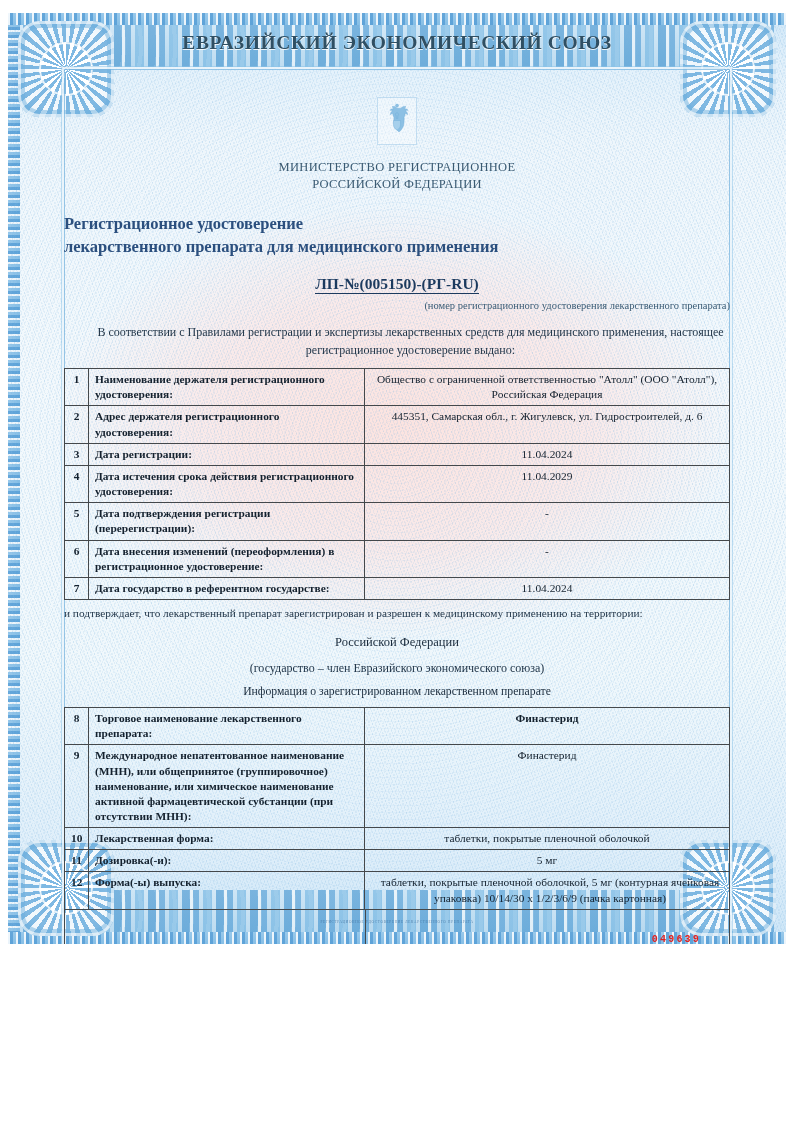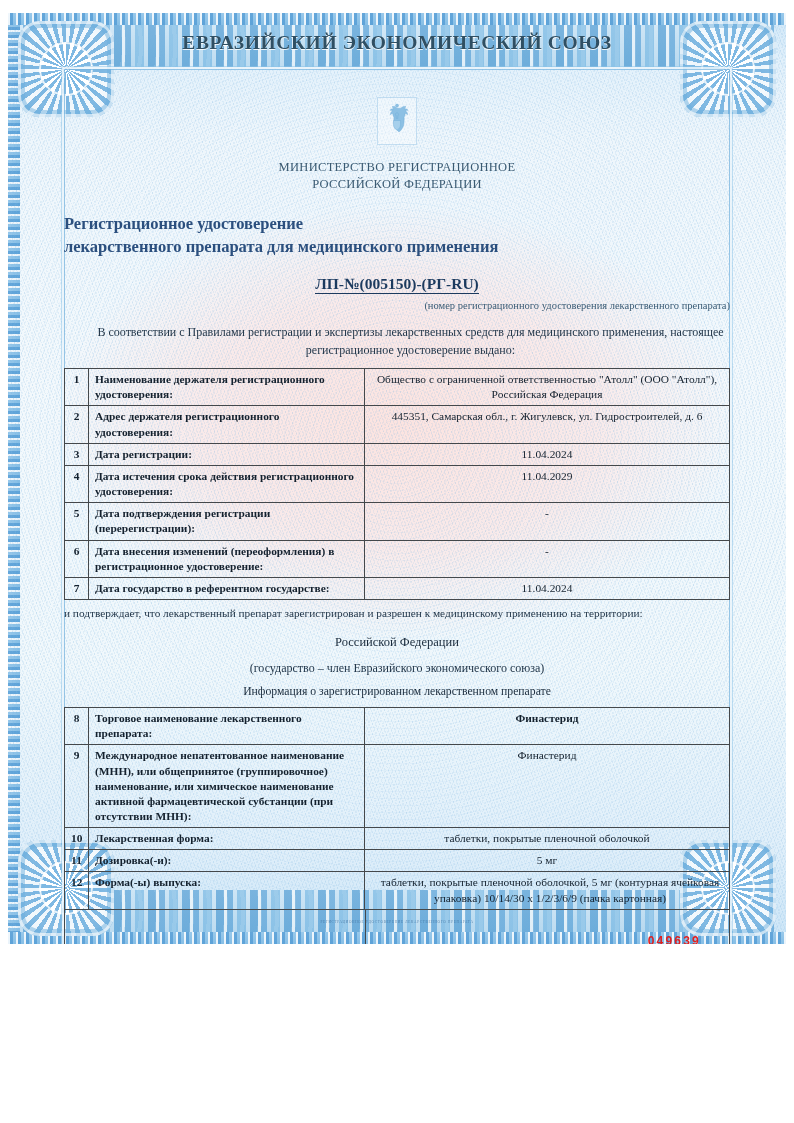--- a/index.html
+++ b/index.html
@@ -267,22 +267,22 @@
   }
   .tail-divider {
     position: absolute;
     left: 300px; top: 0; bottom: 0;
     width: 1px;
     background: #44484b;
   }
   .serial {
     position: absolute;
     right: 28px; top: 24px;
-    font-family: Liberation Sans, sans-serif;
-    font-size: 12px;
+    font-family: Liberation Mono, monospace;
+    font-size: 10px;
     font-weight: bold;
     letter-spacing: 2.2px;
     color: #e02020;
     padding-left: 20px;
   }
 
   
   .microtext {
     position: absolute;
     left: 0; bottom: 20px;

